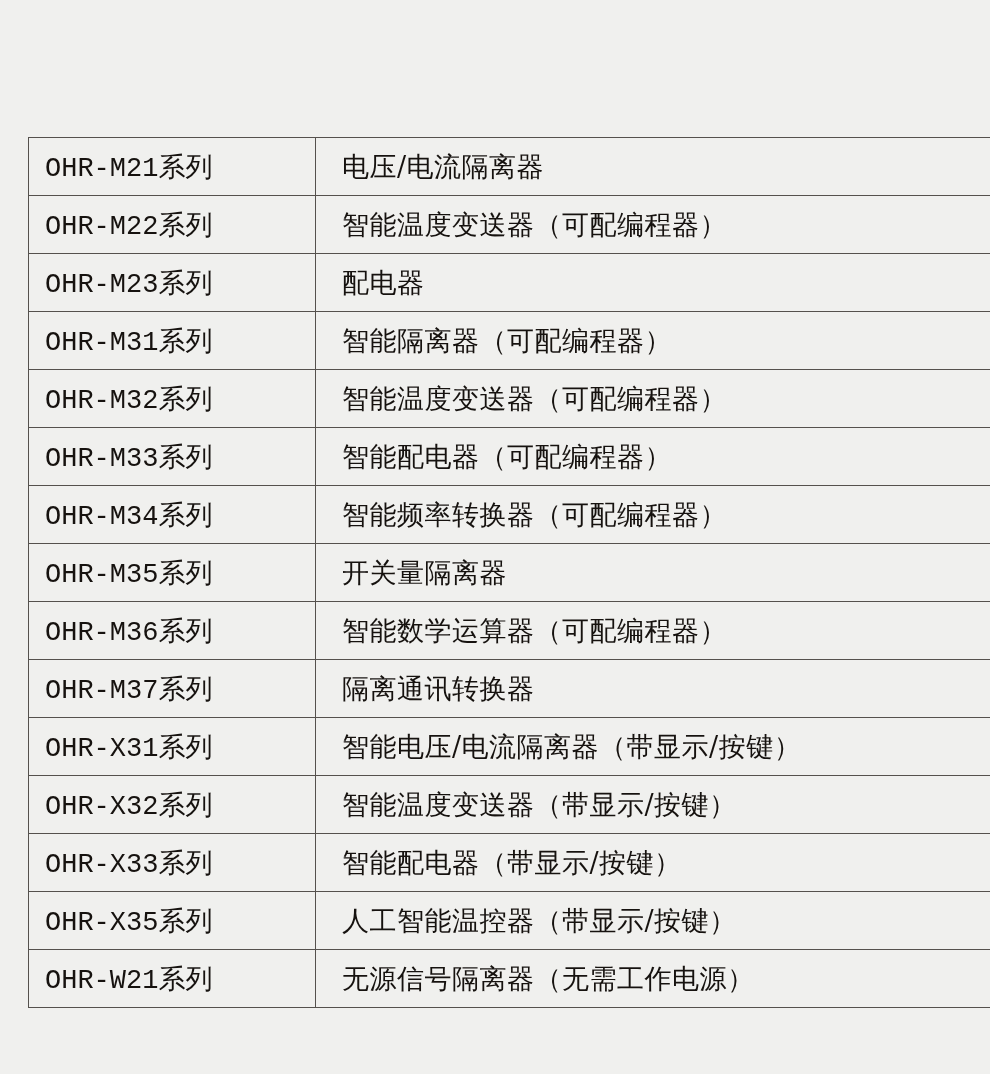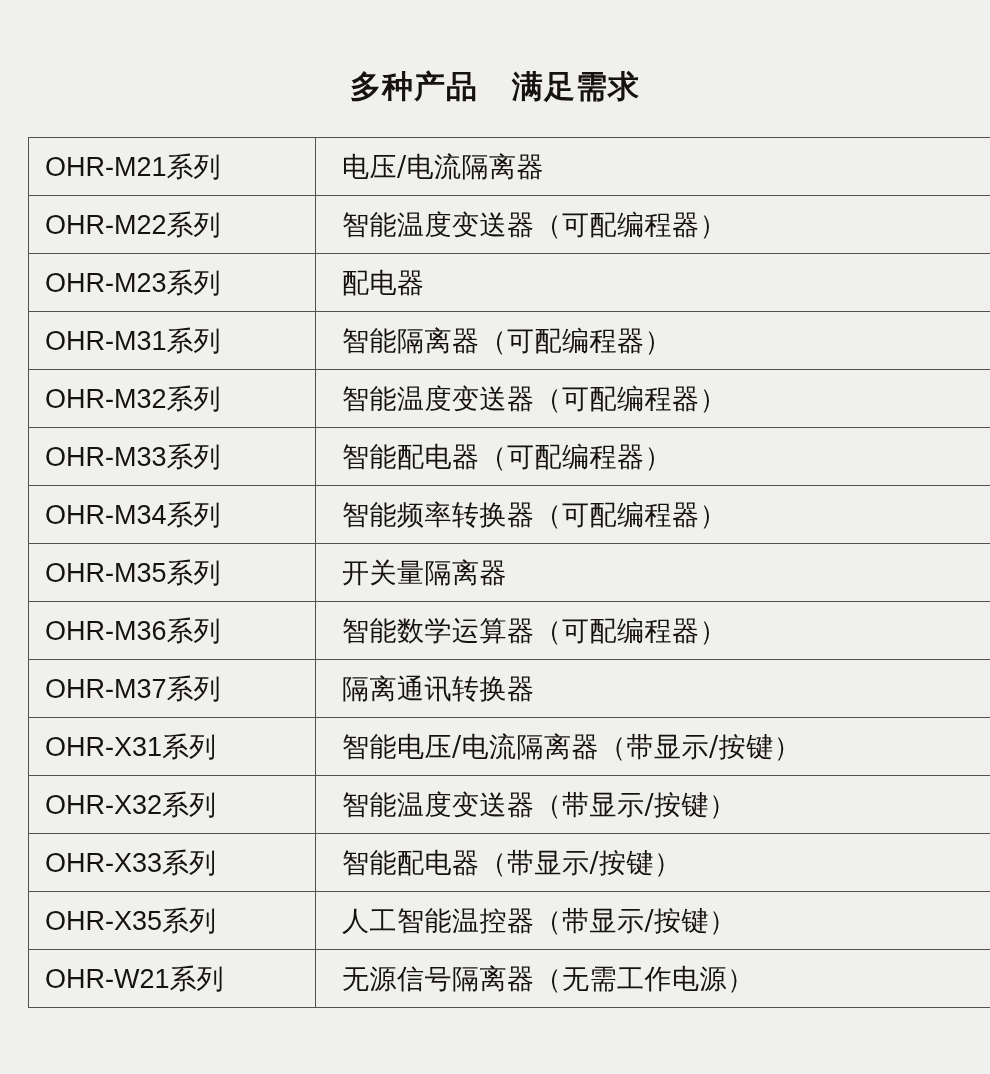--- a/index.html
+++ b/index.html
@@ -48,38 +48,35 @@
     border: 1px solid #55514d;
     height: 57px;
     padding: 0 0 0 16px;
     font-size: 27px;
     vertical-align: middle;
     white-space: nowrap;
     overflow: hidden;
   }
   .product-table td.code {
     width: 270px;
-    font-family: Liberation Sans, sans-serif;
+    font-family: Liberation Mono, monospace;
     letter-spacing: 0px;
   }
   .product-table td.desc {
     width: 662px;
     padding-left: 26px;
     font-family: "DejaVu Serif", "Liberation Serif", serif;
     letter-spacing: 0.5px;
   }
 </style>
 </head>
 <body>
 
 <div class="page">
 
-  <div class="title">
-    <span>多种产品</span><span class="gap"></span><span>满足需求</span>
-  </div>
 
   <table class="product-table">
     <tbody>
         <tr>
           <td class="code">OHR-M21系列</td>
           <td class="desc">电压/电流隔离器</td>
         </tr>
         <tr>
           <td class="code">OHR-M22系列</td>
           <td class="desc">智能温度变送器（可配编程器）</td>

